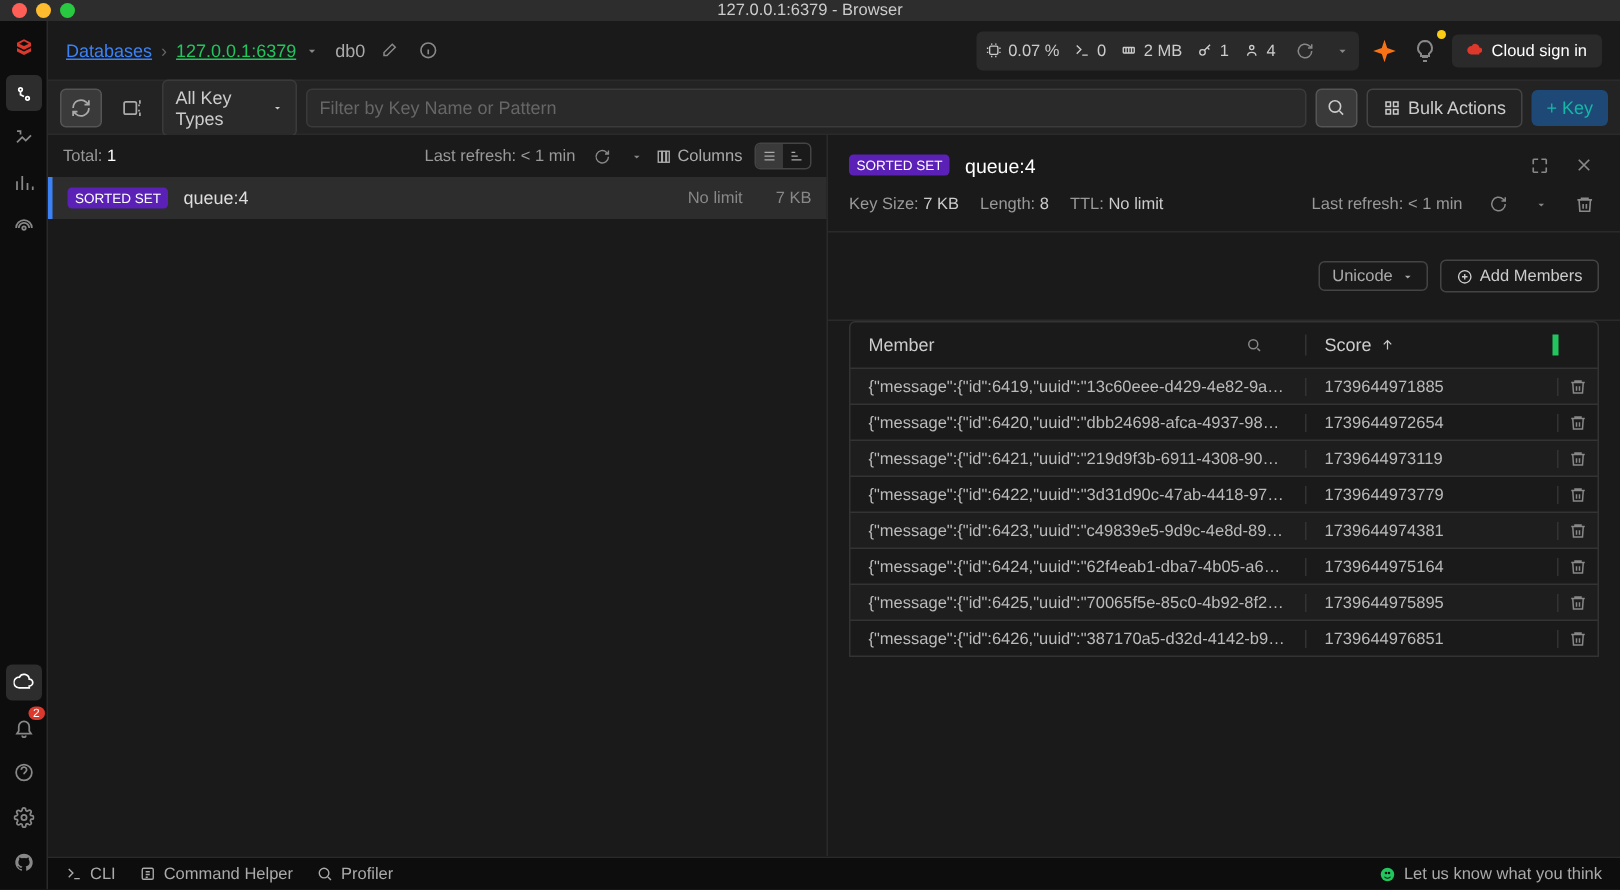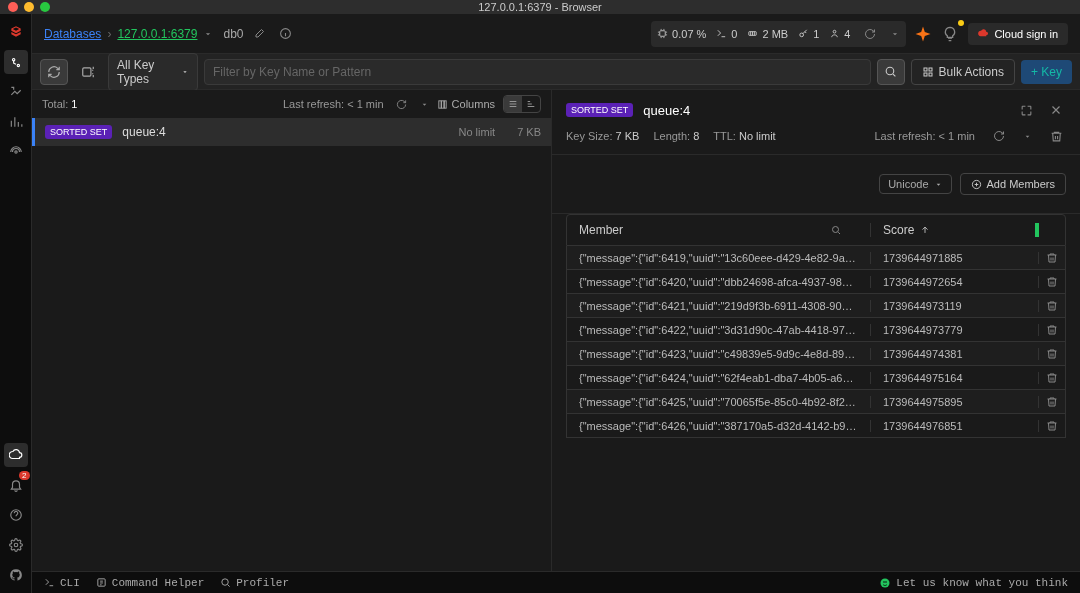--- a/index.html
+++ b/index.html
@@ -308,21 +308,20 @@
     .footer {
       height: 22px;
       background: #0d0d0d;
       display: flex;
       align-items: center;
       padding: 0 12px;
       gap: 16px;
       font-size: 11px;
       color: #aaa;
       border-top: 1px solid #2a2a2a;
-      font-family: Liberation Mono, monospace;
     }
     .footer-item { display: flex; align-items: center; gap: 5px; cursor: pointer; }
     .footer-spacer { flex: 1; }
     .feedback { color: #22c55e; }
     svg { display: block; }
   </style>
 </head>
 <body>
 
 <div class="titlebar">

